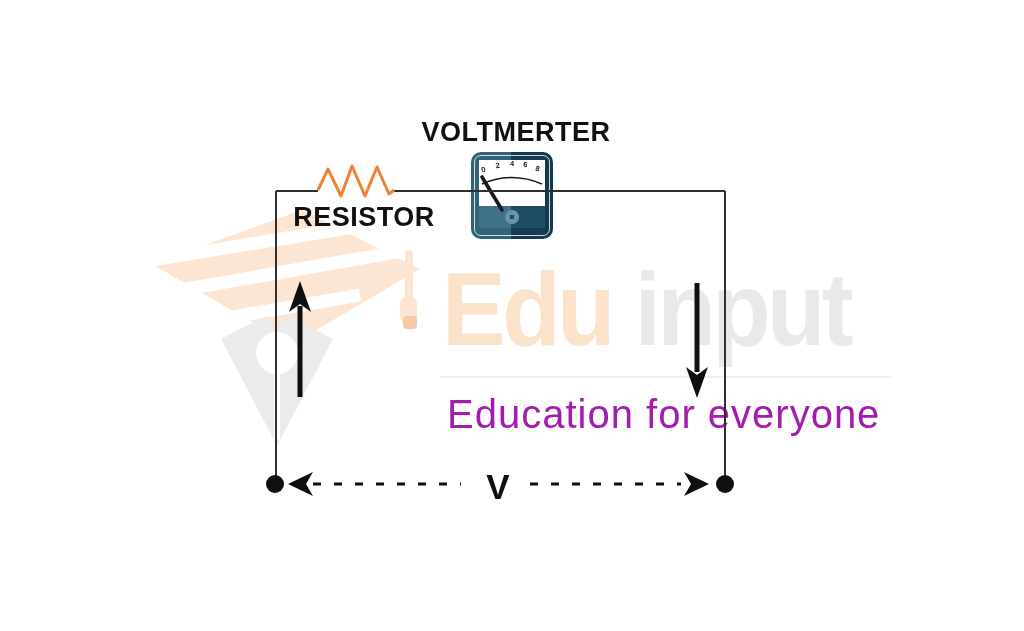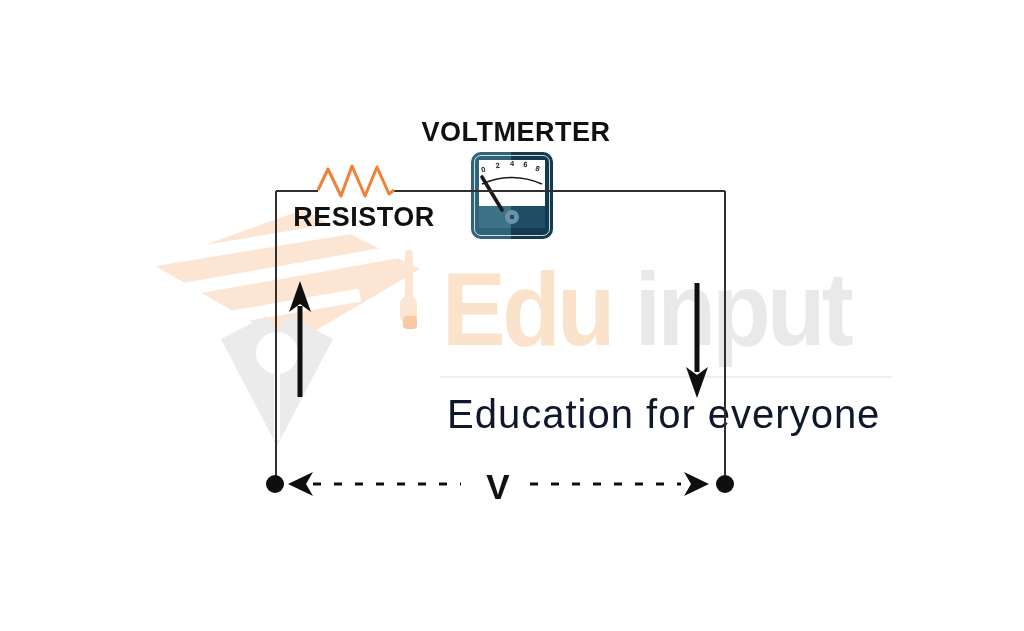--- a/index.html
+++ b/index.html
@@ -11,21 +11,21 @@
   .wm{position:absolute;z-index:1;}
   .wm-brand{
     left:442px;top:257px;font-weight:bold;font-size:104px;line-height:1;
     letter-spacing:-4px;transform:scaleX(.92);transform-origin:left top;
     white-space:nowrap;user-select:none;
   }
   .wm-brand .b1{color:#fbe2cb;}
   .wm-brand .b2{color:#e9e9e9;}
   .wm-divider{left:440px;top:376px;width:452px;height:2px;background:#efefef;}
   .wm-tagline{
-    left:447px;top:392px;font-size:40px;color:#0f172a;letter-spacing:1px;
+    left:447px;top:392px;font-size:40px;color:#a21caf;letter-spacing:1px;
     white-space:nowrap;user-select:none;
   }
   
   .meter{
     position:absolute;z-index:2;left:471px;top:152px;width:82px;height:87px;
     border-radius:10px;
     background:linear-gradient(90deg,#2e6379 0 49%,#143a50 49% 100%);
   }
   .meter-inner{
     position:absolute;inset:3px;border:1.5px solid rgba(255,255,255,.8);

